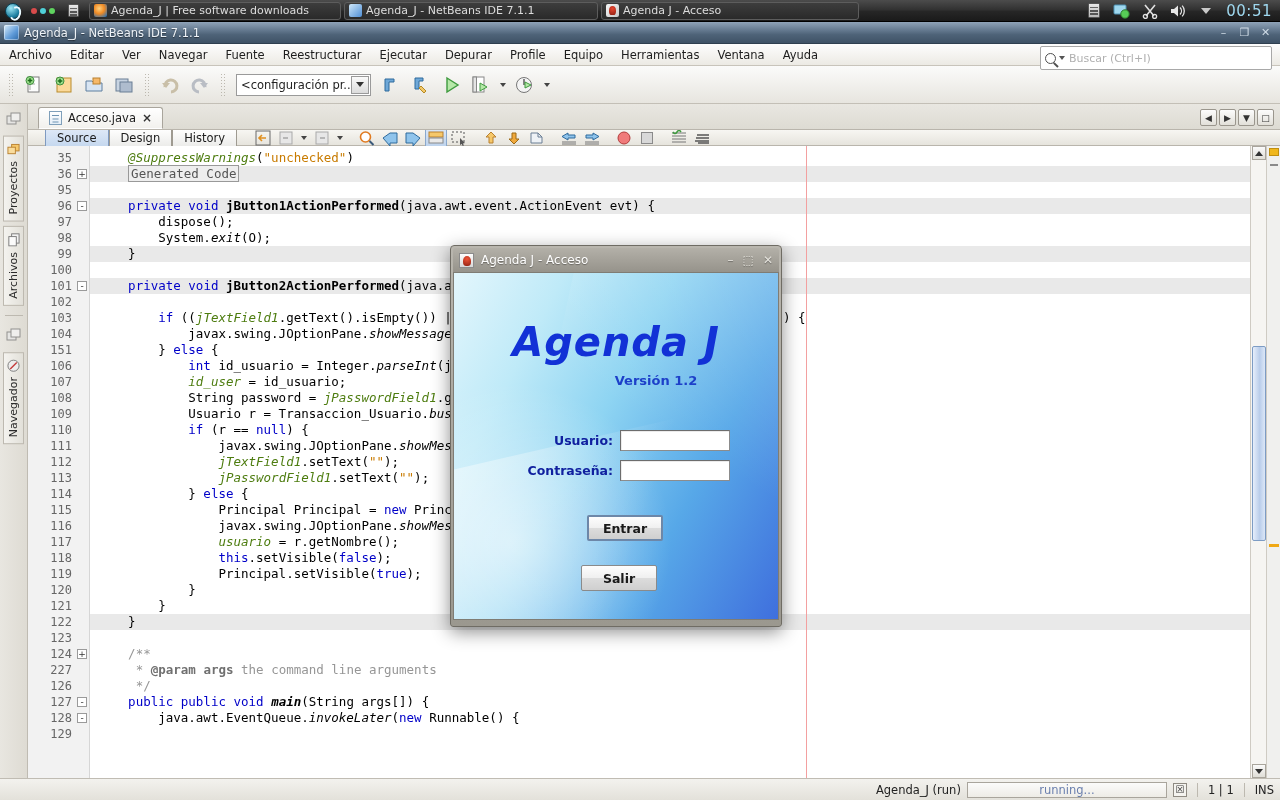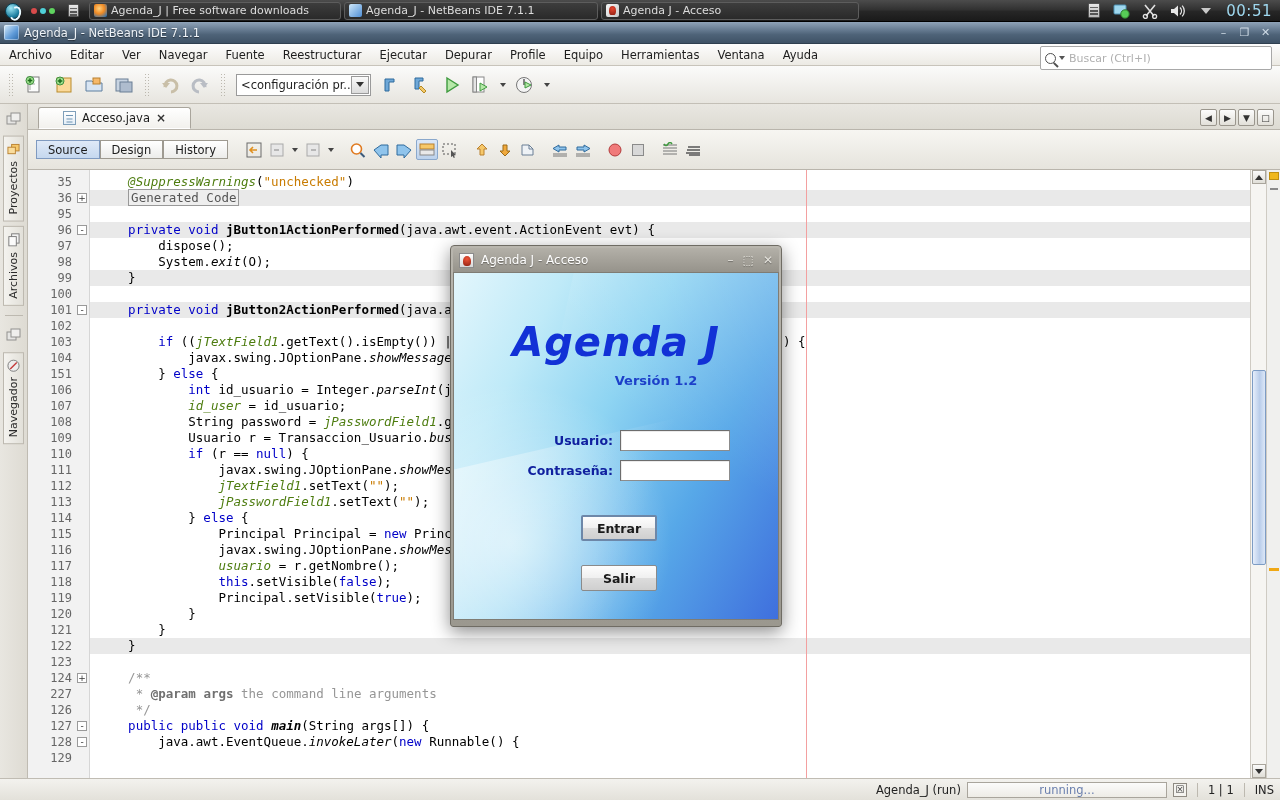--- a/index.html
+++ b/index.html
@@ -181,36 +181,36 @@
   .vsep{width:18px;height:1px;background:#bdb9b0;margin:6px 0;}
 
   
   .edcol { flex:1 1 auto; display:flex; flex-direction:column; min-width:0; }
   .tabrow {
     height:26px; background:linear-gradient(to bottom,#e9e7e1,#dddbd3);
     border-bottom:1px solid #b9b5ac; display:flex; align-items:flex-end; position:relative;
   }
   .filetab {
     margin-left:10px; height:22px; display:flex; align-items:center; gap:6px;
-    padding:0 24px; background:linear-gradient(to bottom,#ffffff,#f2f1ed);
+    padding:0 10px; background:linear-gradient(to bottom,#ffffff,#f2f1ed);
     border:1px solid #a9a59c; border-bottom-color:#fff; border-radius:3px 3px 0 0;
     font-size:11.5px; color:#1b1b1b;
   }
   .javaico{width:13px;height:14px;background:linear-gradient(#ffffff,#e4eef7);
     border:1px solid #7f9fba;position:relative;}
   .javaico:after{content:"";position:absolute;left:2px;top:3px;right:2px;height:1px;
     border-top:1px solid #6f94b2;box-shadow:0 3px 0 -0.5px #6f94b2,0 6px 0 -0.5px #6f94b2;}
   .filetab .x{color:#333;font-size:12px;font-weight:bold;}
   .tabctl{position:absolute;right:6px;bottom:3px;display:flex;gap:2px;}
   .tabctl span{width:17px;height:17px;border:1px solid #9a968d;border-radius:2px;
     background:linear-gradient(to bottom,#fcfcfc,#e2e0d9);
     display:flex;align-items:center;justify-content:center;font-size:9px;color:#333;}
 
   .edtoolbar {
-    height:40px; display:flex; align-items:center; gap:1px; padding:0 8px;
+    height:16px; display:flex; align-items:center; gap:1px; padding:0 17px;
     background:linear-gradient(to bottom,#f7f6f2,#e6e4dd);
     border-bottom:1px solid #b9b5ac;
   }
   .sdbtn {
     height:19px; padding:0 11px; font-size:11.5px; color:#1b1b1b;
     border:1px solid #9e9a91; background:linear-gradient(to bottom,#ffffff,#ececea);
     display:flex;align-items:center; margin-right:-1px;
   }
   .sdbtn.sel { background:linear-gradient(to bottom,#dfe9f7,#c5d8ef); border-color:#7f9ac0; }
   .etb { width:22px;height:21px;display:flex;align-items:center;justify-content:center;border-radius:2px;}
@@ -328,21 +328,21 @@
     box-shadow:inset 1px 1px 0 rgba(0,0,0,.08);
   }
   .dbtn {
     position:absolute; z-index:3; height:26px; width:76px;
     background:linear-gradient(to bottom,#fdfdfd 0%,#f0f0f0 48%,#dcdcdc 52%,#cfcfcf 100%);
     border:1px solid #8a8a8a; border-radius:2px;
     font-size:12.5px; font-weight:bold; color:#1a1a1a;
     display:flex; align-items:center; justify-content:center;
   }
   .dbtn.primary { border:2px solid #6d87a8; }
-  .dbtn#btn-entrar { left:127px; top:242px; }
+  .dbtn#btn-entrar { left:133px; top:242px; }
   .dbtn#btn-salir  { left:127px; top:292px; }
 </style>
 </head>
 <body>
 
 <div class="screen">
 
   <div class="taskbar">
     <div class="tb-logo">
         <div class="circ"></div>

